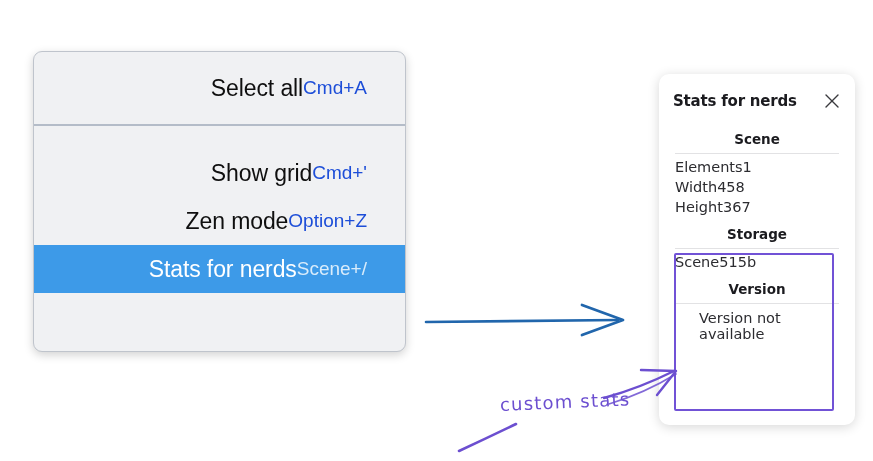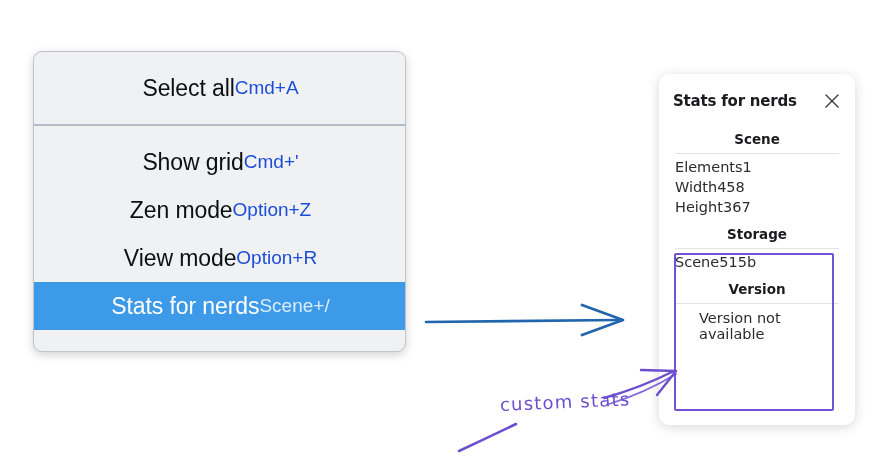--- a/index.html
+++ b/index.html
@@ -27,30 +27,30 @@
     border-radius: 9px;
     border: 1px solid #bfc4cc;
     box-shadow: 0 3px 10px rgba(0,0,0,0.18);
     box-sizing: border-box;
     overflow: hidden;
   }
   .menu-group {
     padding: 0;
   }
   .menu-group.top { padding-top: 12px; padding-bottom: 12px; }
-  .menu-group.bottom { padding-top: 12px; padding-bottom: 0px; }
+  .menu-group.bottom { padding-top: 23px; padding-bottom: 0px; }
   .menu-sep {
     height: 2px;
     background: #b4bcc8;
     width: 100%;
   }
   .menu-item {
     display: flex;
     align-items: center;
-    justify-content: center;
+    justify-content: flex-end;
     height: 48px;
     padding: 0 38px 0 40px;
     box-sizing: border-box;
     cursor: default;
   }
   .menu-item .label {
     font-size: 23px;
     color: #0f0f0f;
     letter-spacing: -0.1px;
     white-space: nowrap;
@@ -179,24 +179,20 @@
 
   <div class="menu-group bottom">
     <div class="menu-item">
       <span class="label">Show grid</span>
       <span class="accel">Cmd+'</span>
     </div>
     <div class="menu-item">
       <span class="label">Zen mode</span>
       <span class="accel">Option+Z</span>
     </div>
-    <div class="menu-item">
-      <span class="label">View mode</span>
-      <span class="accel">Option+R</span>
-    </div>
     <div class="menu-item selected">
       <span class="label">Stats for nerds</span>
       <span class="accel">Scene+/</span>
     </div>
     <div class="menu-tail"></div>
   </div>
 </div>
 
 <div id="stats-panel">
 

